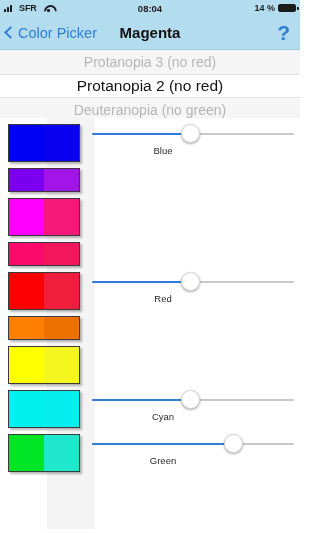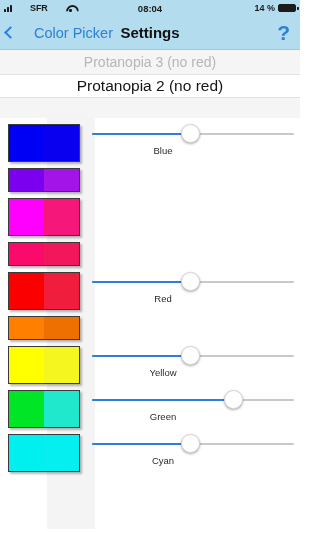--- a/index.html
+++ b/index.html
@@ -12,21 +12,21 @@
   #app { position: relative; width: 300px; height: 533px; }
 
   
   .statusbar {
     position: absolute; top: 0; left: 0; width: 300px; height: 16px;
     background: #b3dcef;
     display: flex; align-items: center;
     font-size: 9px; font-weight: bold; color: #1b1b1b;
     padding: 0 4px;
   }
-  .sb-left { display: flex; align-items: center; gap: 18px; }
+  .sb-left { display: flex; align-items: center; gap: 7px; }
   .sig { display: flex; align-items: flex-end; gap: 1px; height: 8px; }
   .sig i { display: block; width: 2px; background: #1b1b1b; border-radius: .5px; }
   .sig i:nth-child(1) { height: 3px; }
   .sig i:nth-child(2) { height: 5px; }
   .sig i:nth-child(3) { height: 7px; }
   .sb-carrier { font-size: 9px; letter-spacing: -.1px; }
   .wifi { position: relative; width: 10px; height: 8px; }
   .wifi::before {
     content: ""; position: absolute; left: 0; top: 1px;
     width: 9px; height: 9px;
@@ -56,21 +56,21 @@
   }
 
   
   .navbar {
     position: absolute; top: 16px; left: 0; width: 300px; height: 34px;
     background: #b3dcef;
     display: flex; align-items: center;
     border-bottom: .5px solid #9ec9dd;
   }
   .nav-back {
-    display: flex; align-items: center; gap: 17px;
+    display: flex; align-items: center; gap: 1px;
     color: #2f7fd6; font-size: 14.5px; padding-left: 6px;
     white-space: nowrap; cursor: pointer;
   }
   .chev {
     width: 9px; height: 9px; border-left: 2.2px solid #2f7fd6;
     border-bottom: 2.2px solid #2f7fd6; transform: rotate(45deg);
     margin-right: 2px;
   }
   .nav-title {
     position: absolute; left: 0; right: 0; text-align: center;
@@ -163,31 +163,34 @@
           <span class="batt-cap"></span>
       </span>
     </div>
   </div>
 
   <div class="navbar">
     <div class="nav-back">
       <span class="chev"></span>
       <span>Color Picker</span>
     </div>
-    <div class="nav-title">Settings</div>
+    <div class="nav-title">Magenta</div>
     <div class="nav-help">?</div>
   </div>
 
   <div class="picker" id="picker">
       <div class="picker-row">
         <span>Protanopia 3 (no red)</span>
       </div>
       <div class="picker-row sel">
         <span>Protanopia 2 (no red)</span>
       </div>
+      <div class="picker-row">
+        <span>Deuteranopia (no green)</span>
+      </div>
     </div>
 
   <div class="content">
     <div class="sim-band"></div>
     <div class="rows" id="rows">
         <div class="row" style="margin-top: 6px;">
           <div class="swatch-wrap">
             <div class="swatch" style="width: 72px; height: 38px;">
               <i style="background: rgb(0, 0, 245);"></i>
               <i style="background: rgb(10, 0, 240);"></i>
@@ -253,57 +256,49 @@
           </div>
           <div class="slider-block"></div>
         </div>
         <div class="row" style="margin-top: 6px;">
           <div class="swatch-wrap">
             <div class="swatch" style="width: 72px; height: 38px;">
               <i style="background: rgb(255, 255, 0);"></i>
               <i style="background: rgb(245, 245, 32);"></i>
             </div>
           </div>
+        </div>
+        <div class="row" style="margin-top: 6px;">
+          <div class="swatch-wrap">
+            <div class="swatch" style="width: 72px; height: 38px;">
+              <i style="background: rgb(0, 240, 240);"></i>
+              <i style="background: rgb(5, 239, 240);"></i>
+            </div>
+          </div>
           <div class="slider-block">
             <div class="track-wrap">
               <div class="track"></div>
               <div class="track-fill" style="width: 98px;"></div>
               <div class="thumb" style="left: 93px;"></div>
             </div>
-            <div class="slabel">Yellow</div>
+            <div class="slabel">Cyan</div>
           </div>
         </div>
         <div class="row" style="margin-top: 6px;">
           <div class="swatch-wrap">
             <div class="swatch" style="width: 72px; height: 38px;">
               <i style="background: rgb(0, 229, 38);"></i>
               <i style="background: rgb(31, 232, 204);"></i>
             </div>
           </div>
           <div class="slider-block">
             <div class="track-wrap">
               <div class="track"></div>
               <div class="track-fill" style="width: 141.12px;"></div>
               <div class="thumb" style="left: 136.12px;"></div>
             </div>
             <div class="slabel">Green</div>
           </div>
         </div>
-        <div class="row" style="margin-top: 6px;">
-          <div class="swatch-wrap">
-            <div class="swatch" style="width: 72px; height: 38px;">
-              <i style="background: rgb(0, 240, 240);"></i>
-              <i style="background: rgb(5, 239, 240);"></i>
-            </div>
-          </div>
-          <div class="slider-block">
-            <div class="track-wrap">
-              <div class="track"></div>
-              <div class="track-fill" style="width: 98px;"></div>
-              <div class="thumb" style="left: 93px;"></div>
-            </div>
-            <div class="slabel">Cyan</div>
-          </div>
-        </div>
       </div>
   </div>
 
 </div>
 
 </body></html>

